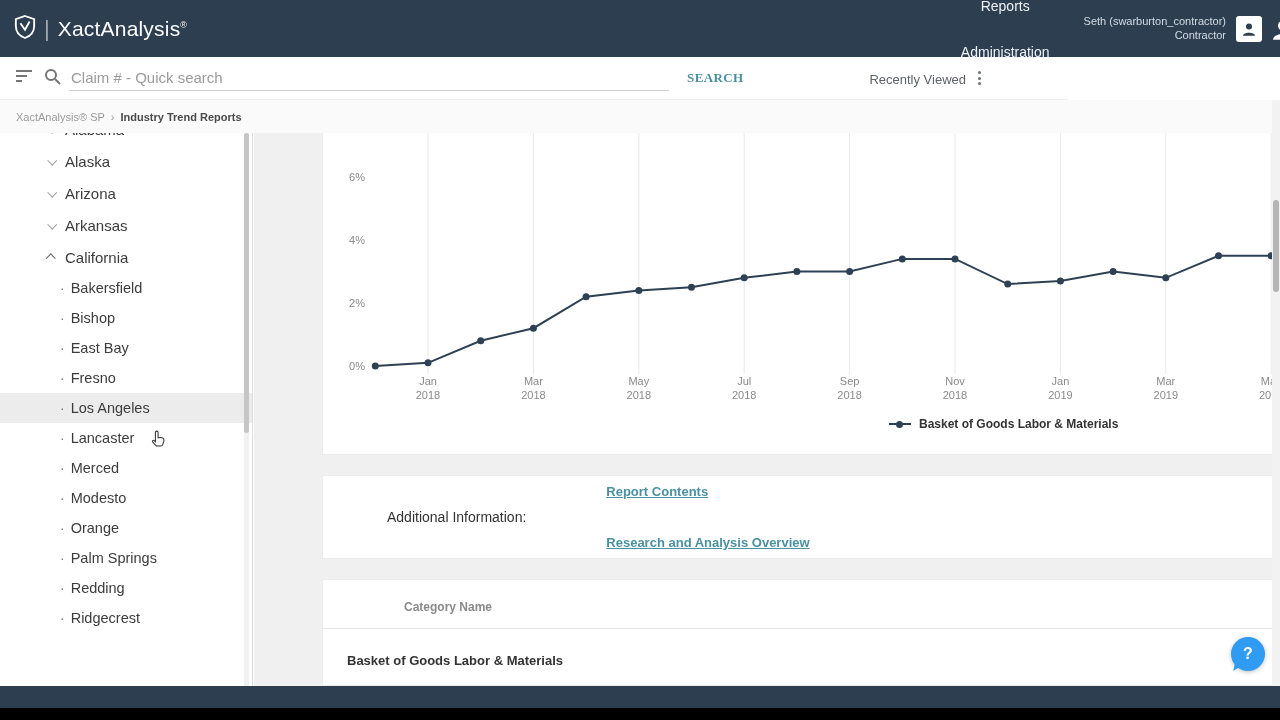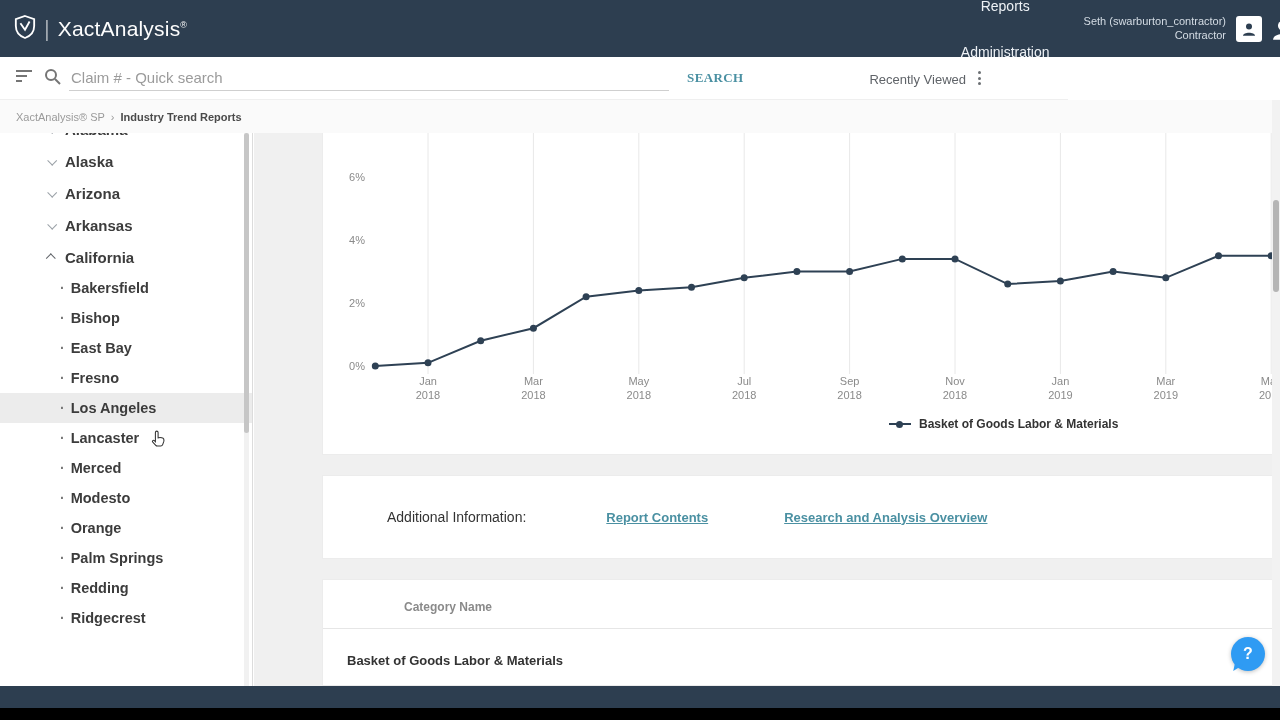--- a/index.html
+++ b/index.html
@@ -41,21 +41,21 @@
 
   
   .breadcrumbrow { position:absolute; left:0; top:100px; width:1280px; height:33px; background:#fafafa;
                    display:flex; align-items:center; padding-left:16px; gap:6px; }
   .bc-root { font-size:11px; color:#9a9a9a; }
   .bc-sep { font-size:11px; color:#9a9a9a; }
   .bc-current { font-size:11px; color:#4a4a4a; font-weight:bold; }
 
   
   .sidebar { position:absolute; left:0; top:133px; width:253px; height:553px; background:#fff;
-             border-right:1px solid #dcdcdc; overflow:hidden;font-weight:bold; }
+             border-right:1px solid #dcdcdc; overflow:hidden; }
   .tree { margin-top:-20px; }
   .state-row { height:32px; display:flex; align-items:center; padding-left:48px; gap:10px;
                font-size:15px; color:#3c3c3c; cursor:pointer; }
   .chev { display:inline-block; width:7px; height:7px; border-right:1.6px solid #9aa0a6;
           border-bottom:1.6px solid #9aa0a6; transform:rotate(45deg) translateY(-1px); }
   .chev.up { transform:rotate(225deg) translateY(-1px); border-color:#5f6368; }
   .city-row { height:30px; display:flex; align-items:center; padding-left:60px; gap:6px;
               font-size:14.5px; color:#3c3c3c; cursor:pointer; position:relative; }
   .city-row::before { content:"·"; color:#777; font-size:14px; }
   .city-row.sel { background:#ececec; }
@@ -68,21 +68,21 @@
   .card { position:absolute; background:#fff; border:1px solid #ececec; }
   .chart-card { left:322px; top:133px; width:958px; height:322px; border-top:none; }
   .legend { position:absolute; left:566px; top:284px; display:flex; align-items:center; gap:8px; }
   .legend-marker { width:22px; height:2px; background:#2e4154; position:relative; }
   .legend-marker::after { content:""; position:absolute; left:7px; top:-2.5px; width:7px; height:7px;
                           border-radius:50%; background:#2e4154; }
   .legend-text { font-size:12px; font-weight:bold; color:#333; }
 
   .info-card { left:322px; top:475px; width:958px; height:84px; display:flex; align-items:center; }
   .info-label { font-size:14px; font-weight:normal; color:#333; margin-left:64px; }
-  .info-links { display:flex; gap:76px; margin-left:80px; }
+  .info-links { display:flex; gap:36px; margin-left:80px;flex-direction:column; }
   .info-link { font-size:13px; font-weight:bold; color:#4a90a2; text-decoration:underline; cursor:pointer; }
 
   .cat-card { left:322px; top:579px; width:958px; height:107px; }
   .cat-header { font-size:12px; font-weight:bold; color:#8a8a8a; padding:20px 0 14px 81px; }
   .cat-divider { height:1px; background:#e6e6e6; }
   .cat-row { font-size:13px; font-weight:bold; color:#333; padding:24px 0 0 24px; }
 
   
   .chart-svg text { font-family:"Liberation Sans", sans-serif; }
 

